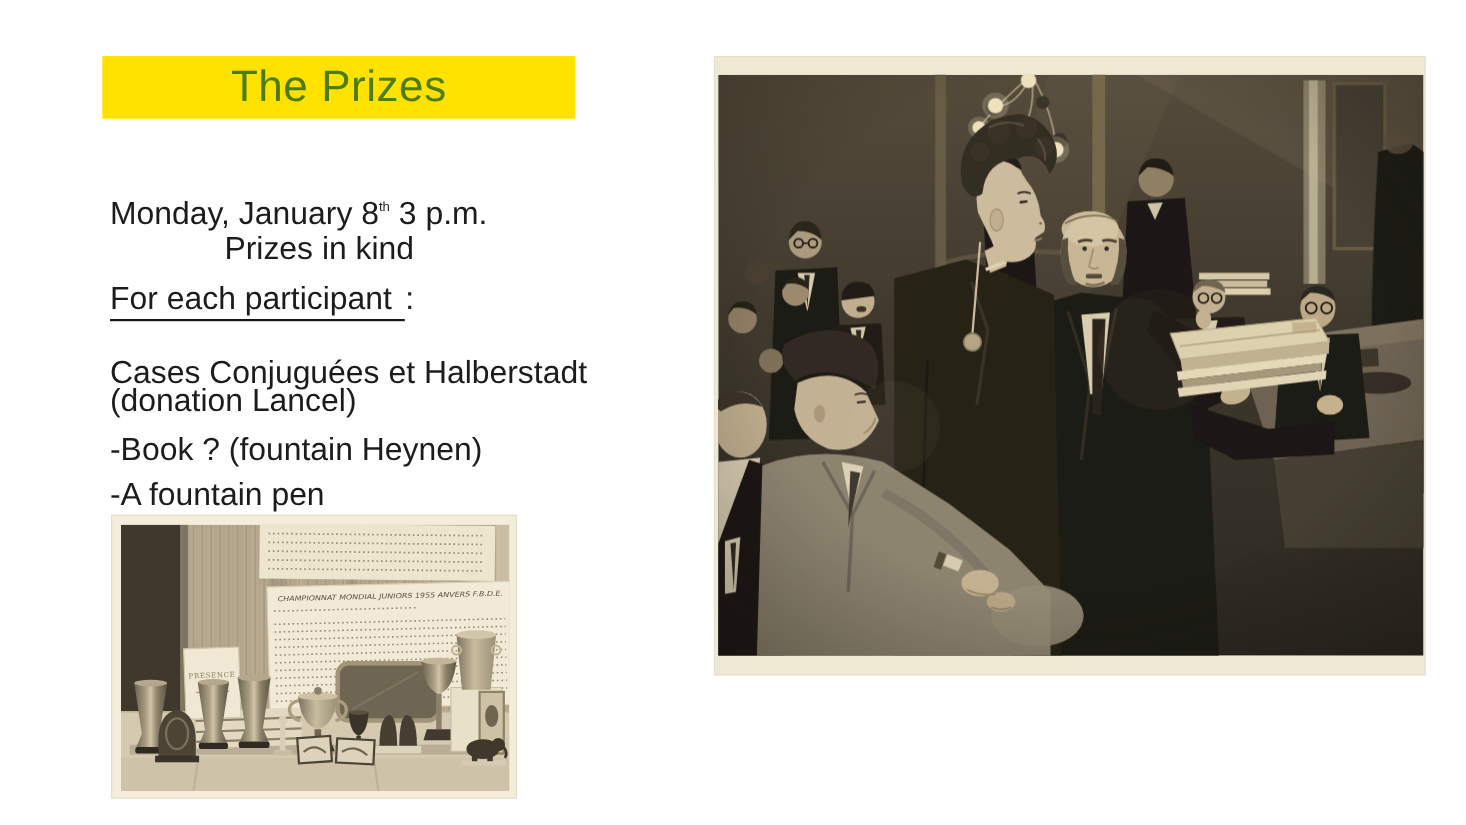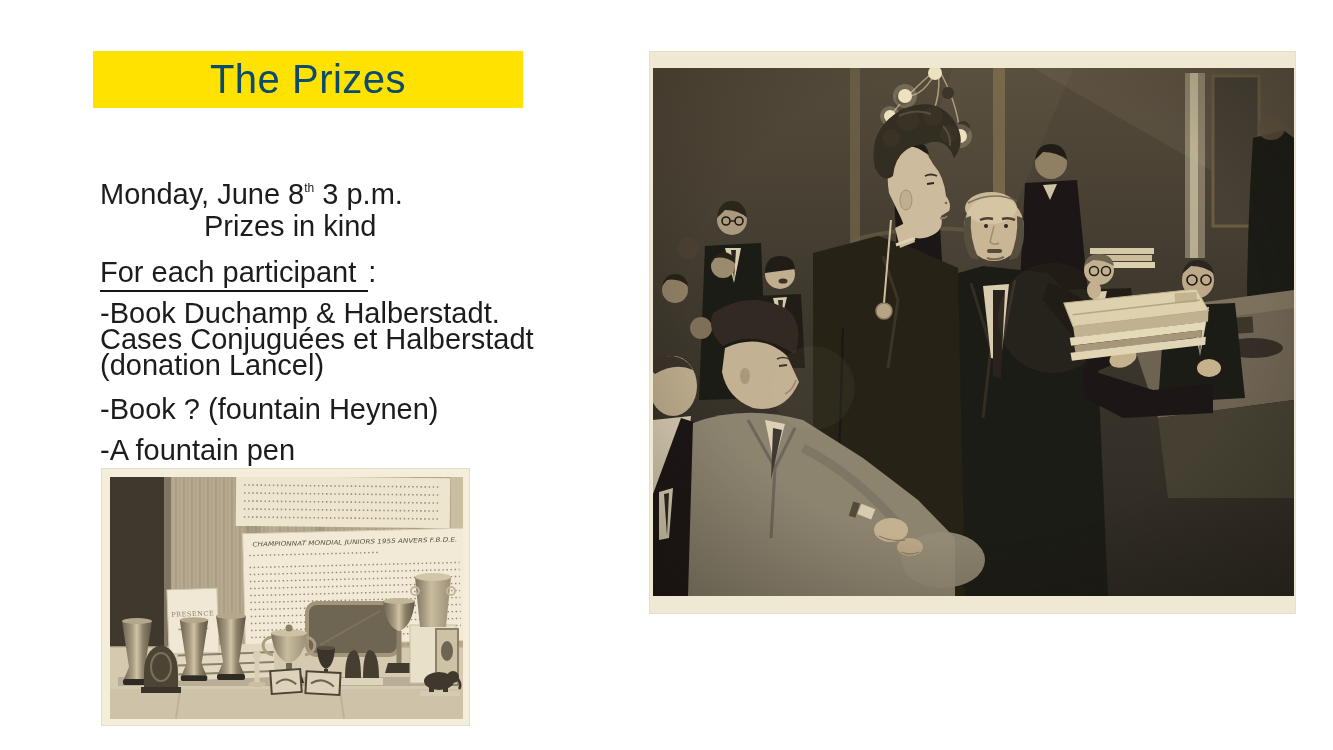--- a/index.html
+++ b/index.html
@@ -4,21 +4,21 @@
 <style>
   html,body{margin:0;padding:0;background:#fff;}
   .slide{
     position:relative;width:1333px;height:750px;background:#ffffff;overflow:hidden;
     font-family:"Liberation Sans", sans-serif;color:#1c1c1c;
   }
   .title-bar{
     position:absolute;left:93px;top:51px;width:430px;height:57px;
     background:#ffe200;display:flex;align-items:center;justify-content:center;
   }
-  .title-bar h1{margin:0;font-size:40px;font-weight:400;color:#0c4a6e;letter-spacing:.5px;}
+  .title-bar h1{margin:0;font-size:40px;font-weight:400;color:#4d7c0f;letter-spacing:.5px;}
   .para{position:absolute;left:100px;font-size:29px;line-height:34px;white-space:nowrap;}
   .para.tight{line-height:26px;white-space:normal;width:470px;}
   sup.th{font-size:12px;vertical-align:12px;letter-spacing:0;}
   .ul{border-bottom:2.5px solid #161616;padding-bottom:2px;padding-right:4px;margin-top:16px;}
   .photo-frame{position:absolute;box-sizing:border-box;}
   .photo-frame.trophies{
     left:101px;top:468px;width:369px;height:258px;background:#f3edda;
     padding:8px;border:1px solid #e4ddc8;
   }
   .photo-frame.ceremony{
@@ -30,27 +30,27 @@
 </style>
 </head>
 <body>
 
 <div class="slide">
 
   <div class="title-bar">
     <h1>The Prizes</h1>
   </div>
 
-  <p class="para" style="top:142px"><span>Monday, June 8</span><sup class="th">th</sup><span> 3 p.m.</span></p>
+  <p class="para" style="top:142px"><span>Monday, January 8</span><sup class="th">th</sup><span> 3 p.m.</span></p>
 
   <p class="para" style="top:180px;left:204px">Prizes in kind</p>
 
   <p class="para" style="top:226px"><span class="ul">For each participant </span><span>:</span></p>
 
-  <p class="para tight" style="top:271px"><span>-Book Duchamp &amp; Halberstadt.</span><br><span>Cases Conjuguées et Halberstadt</span><br><span>(donation Lancel)</span></p>
+  <p class="para tight" style="top:271px"><br><span>Cases Conjuguées et Halberstadt</span><br><span>(donation Lancel)</span></p>
 
   <p class="para" style="top:363px">-Book ? (fountain Heynen)</p>
 
   <p class="para" style="top:404px">-A fountain pen</p>
 
   <figure class="photo-frame trophies">
     <svg width="353" height="242" viewBox="0 0 353 242">
       <defs>
         <pattern id="curt" width="8" height="12" patternUnits="userSpaceOnUse">
           <rect width="8" height="12" fill="#b6a98f"></rect>

